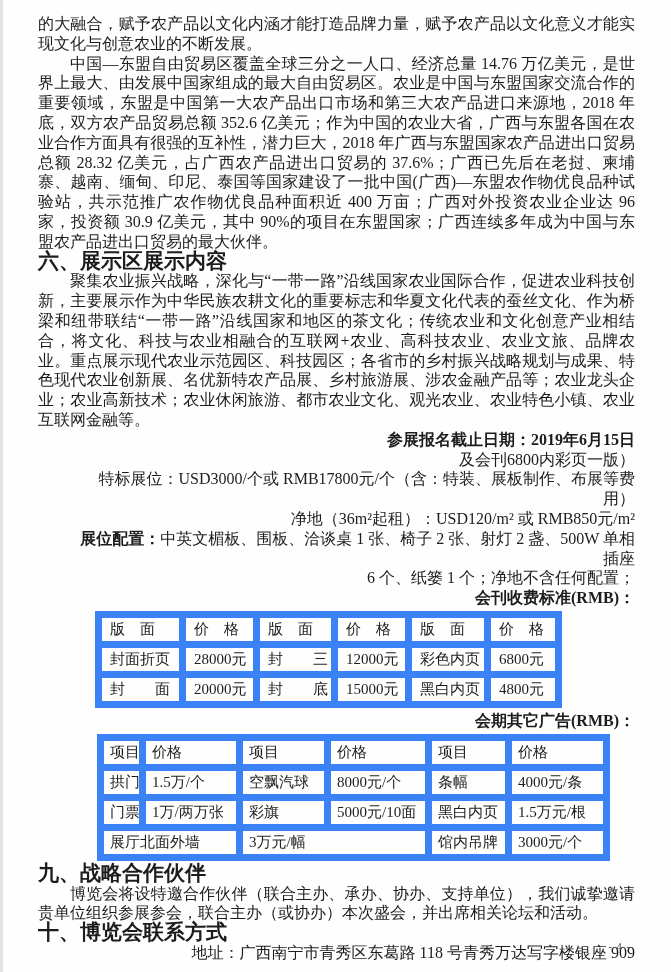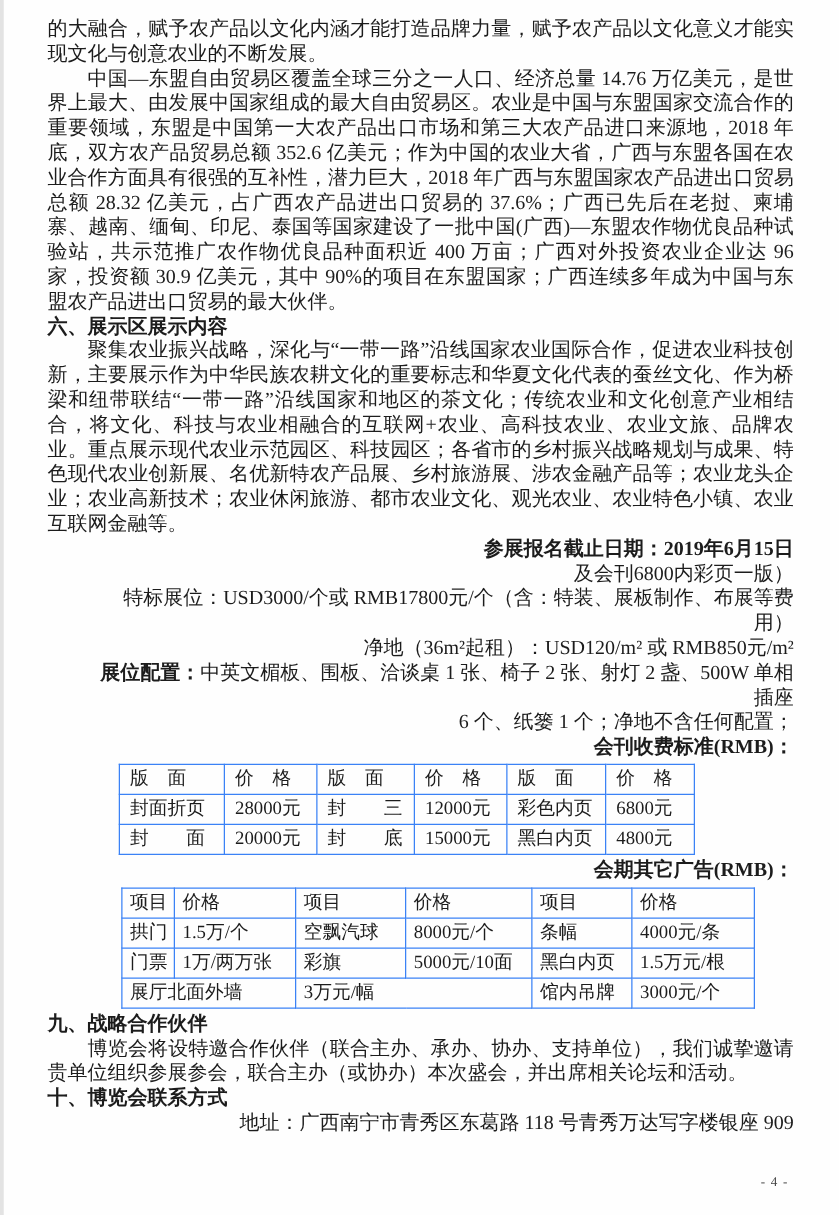--- a/index.html
+++ b/index.html
@@ -9,28 +9,28 @@
     color:#1c1c1c;
   }
   .page { position:relative; width:671px; height:972px; background:#fefefe; overflow:hidden; }
   .edge { position:absolute; left:0; top:0; width:3px; height:100%; background:#e3e3e3; }
   .content {
     position:absolute; left:38px; top:14px; width:597px;
     font-size:16px; line-height:19.8px; text-align:justify;
   }
   .para { margin:0; }
   .ind { text-indent:2em; }
-  .hd { margin:0; font-size:16px; font-weight:bold; text-align:left; }
+  .hd { margin:0; font-size:21px; font-weight:bold; text-align:left; }
   .item { padding-left:32px; text-align:right; }
   .b { font-weight:bold; }
   .tbl {
     border-collapse:collapse; table-layout:fixed;
     margin:3px 0 3px 57px; font-size:15px; line-height:18px;
   }
-  .tbl td { border:1px solid #3b82f6; padding:1px 8px; height:21px; white-space:nowrap; text-align:left; overflow:hidden; }
+  .tbl td { border:7px solid #3b82f6; padding:1px 8px; height:21px; white-space:nowrap; text-align:left; overflow:hidden; }
   .t1 { width:460px; }
   .t2 { width:506px; margin-left:59px; }
   .t2 td { padding:1px 6px; }
   .ctr { text-align:center;margin-left:16px; }
   .pagenum {
     position:absolute; top:941px; right:40px;
     font-size:10.5px; letter-spacing:1px; color:#444;
   }
 </style>
 </head>

